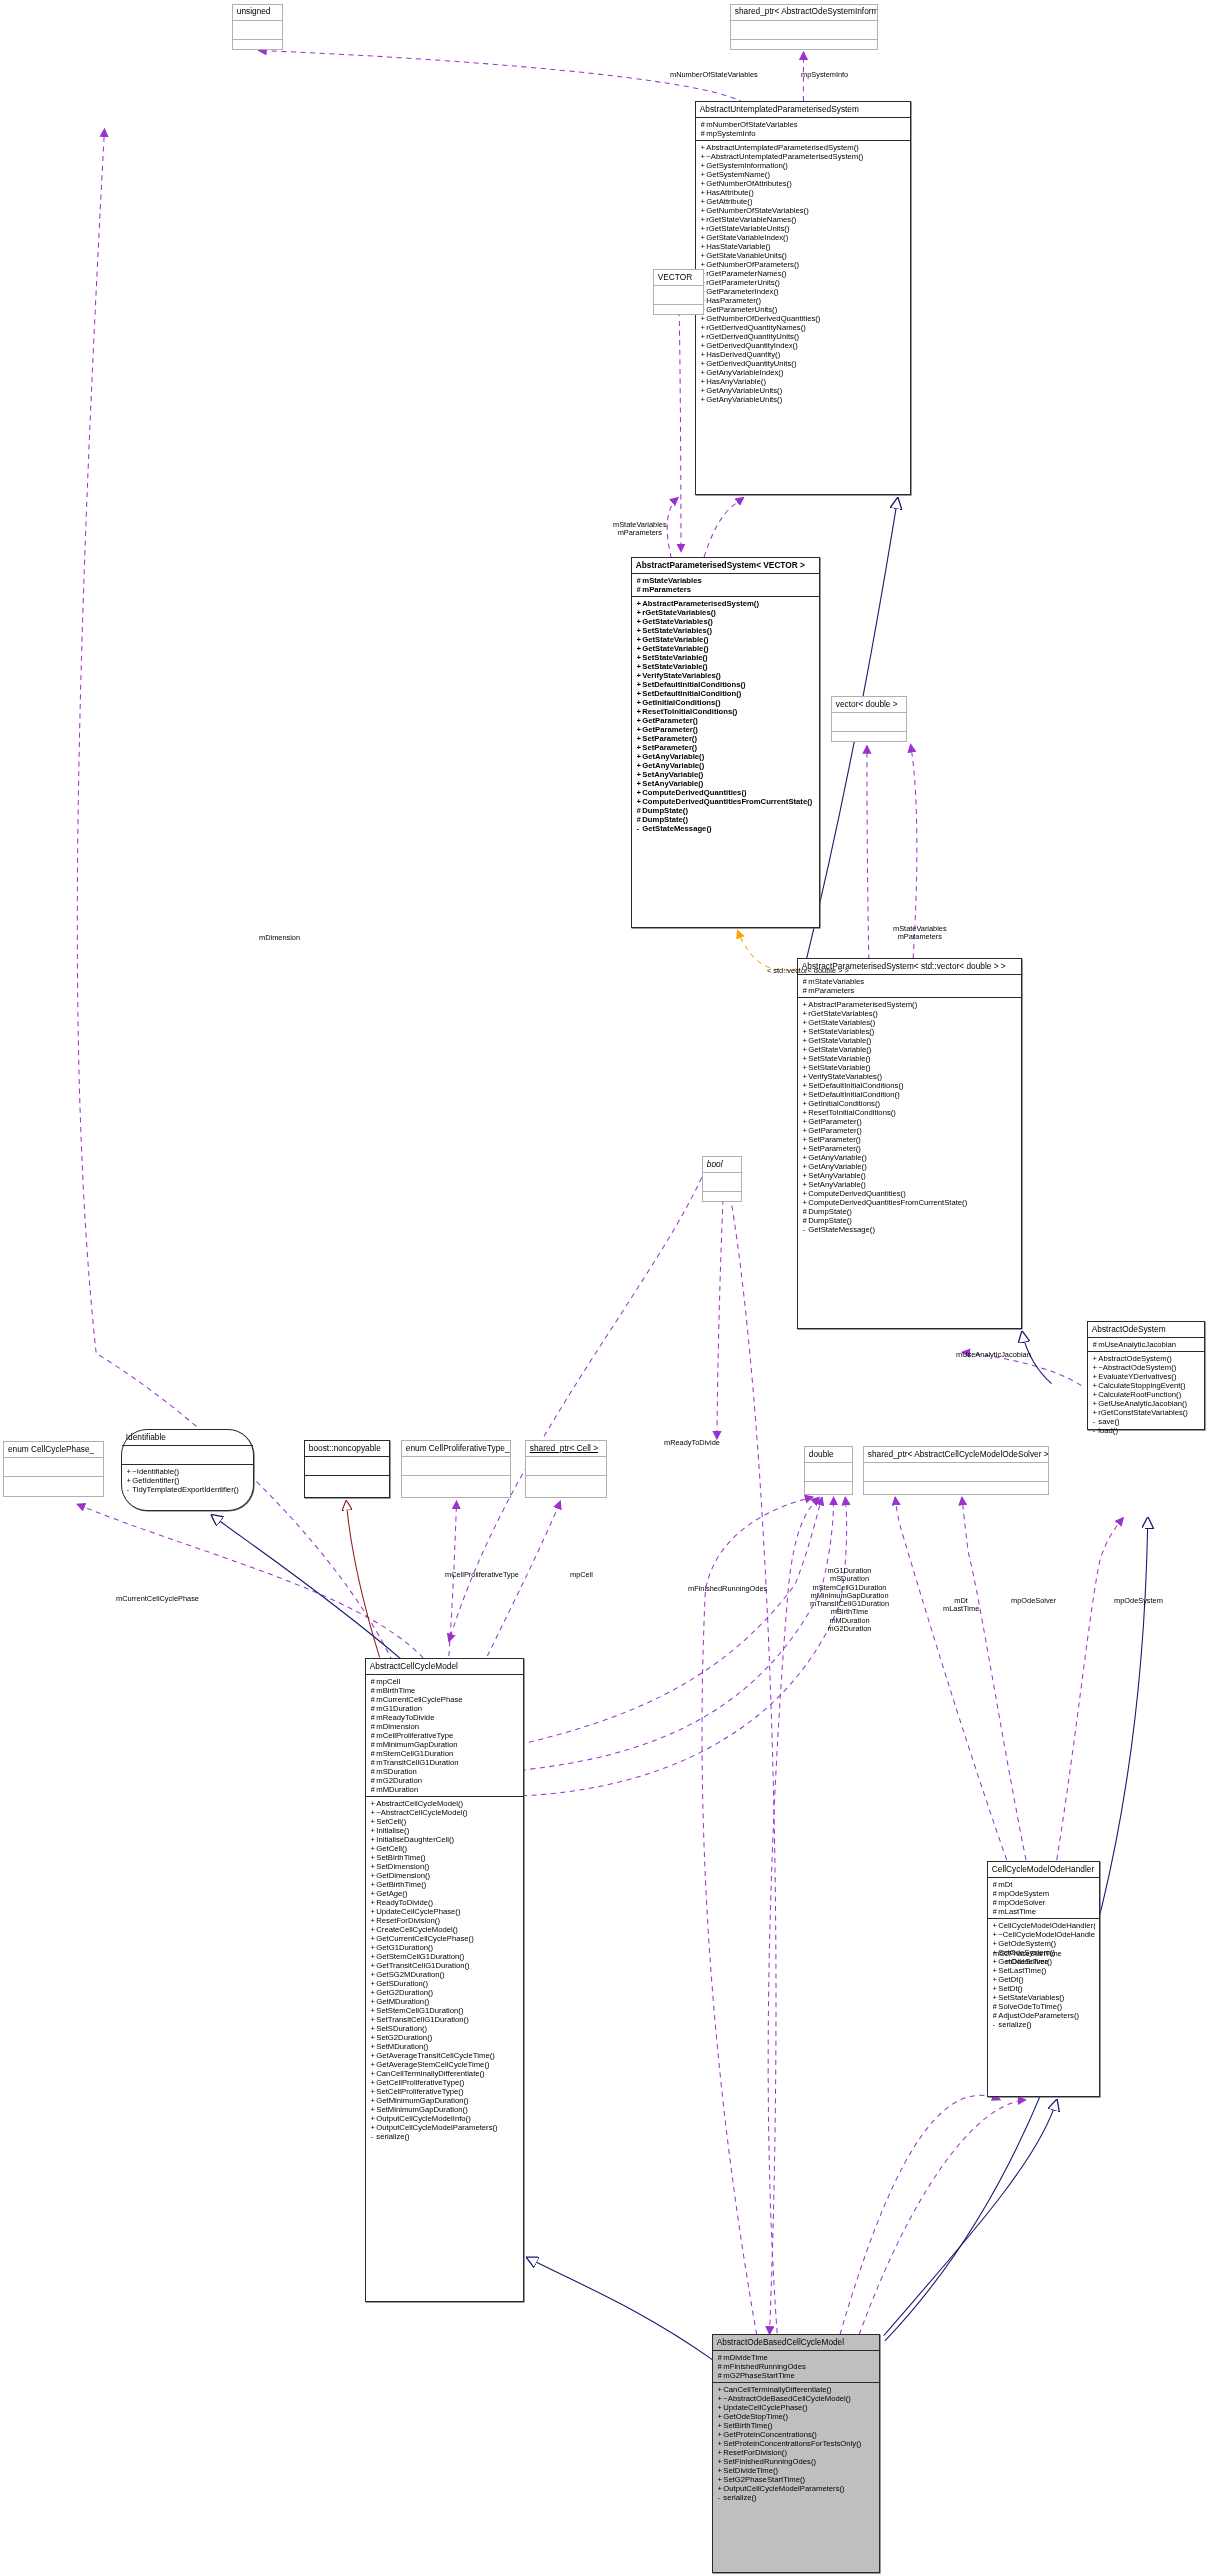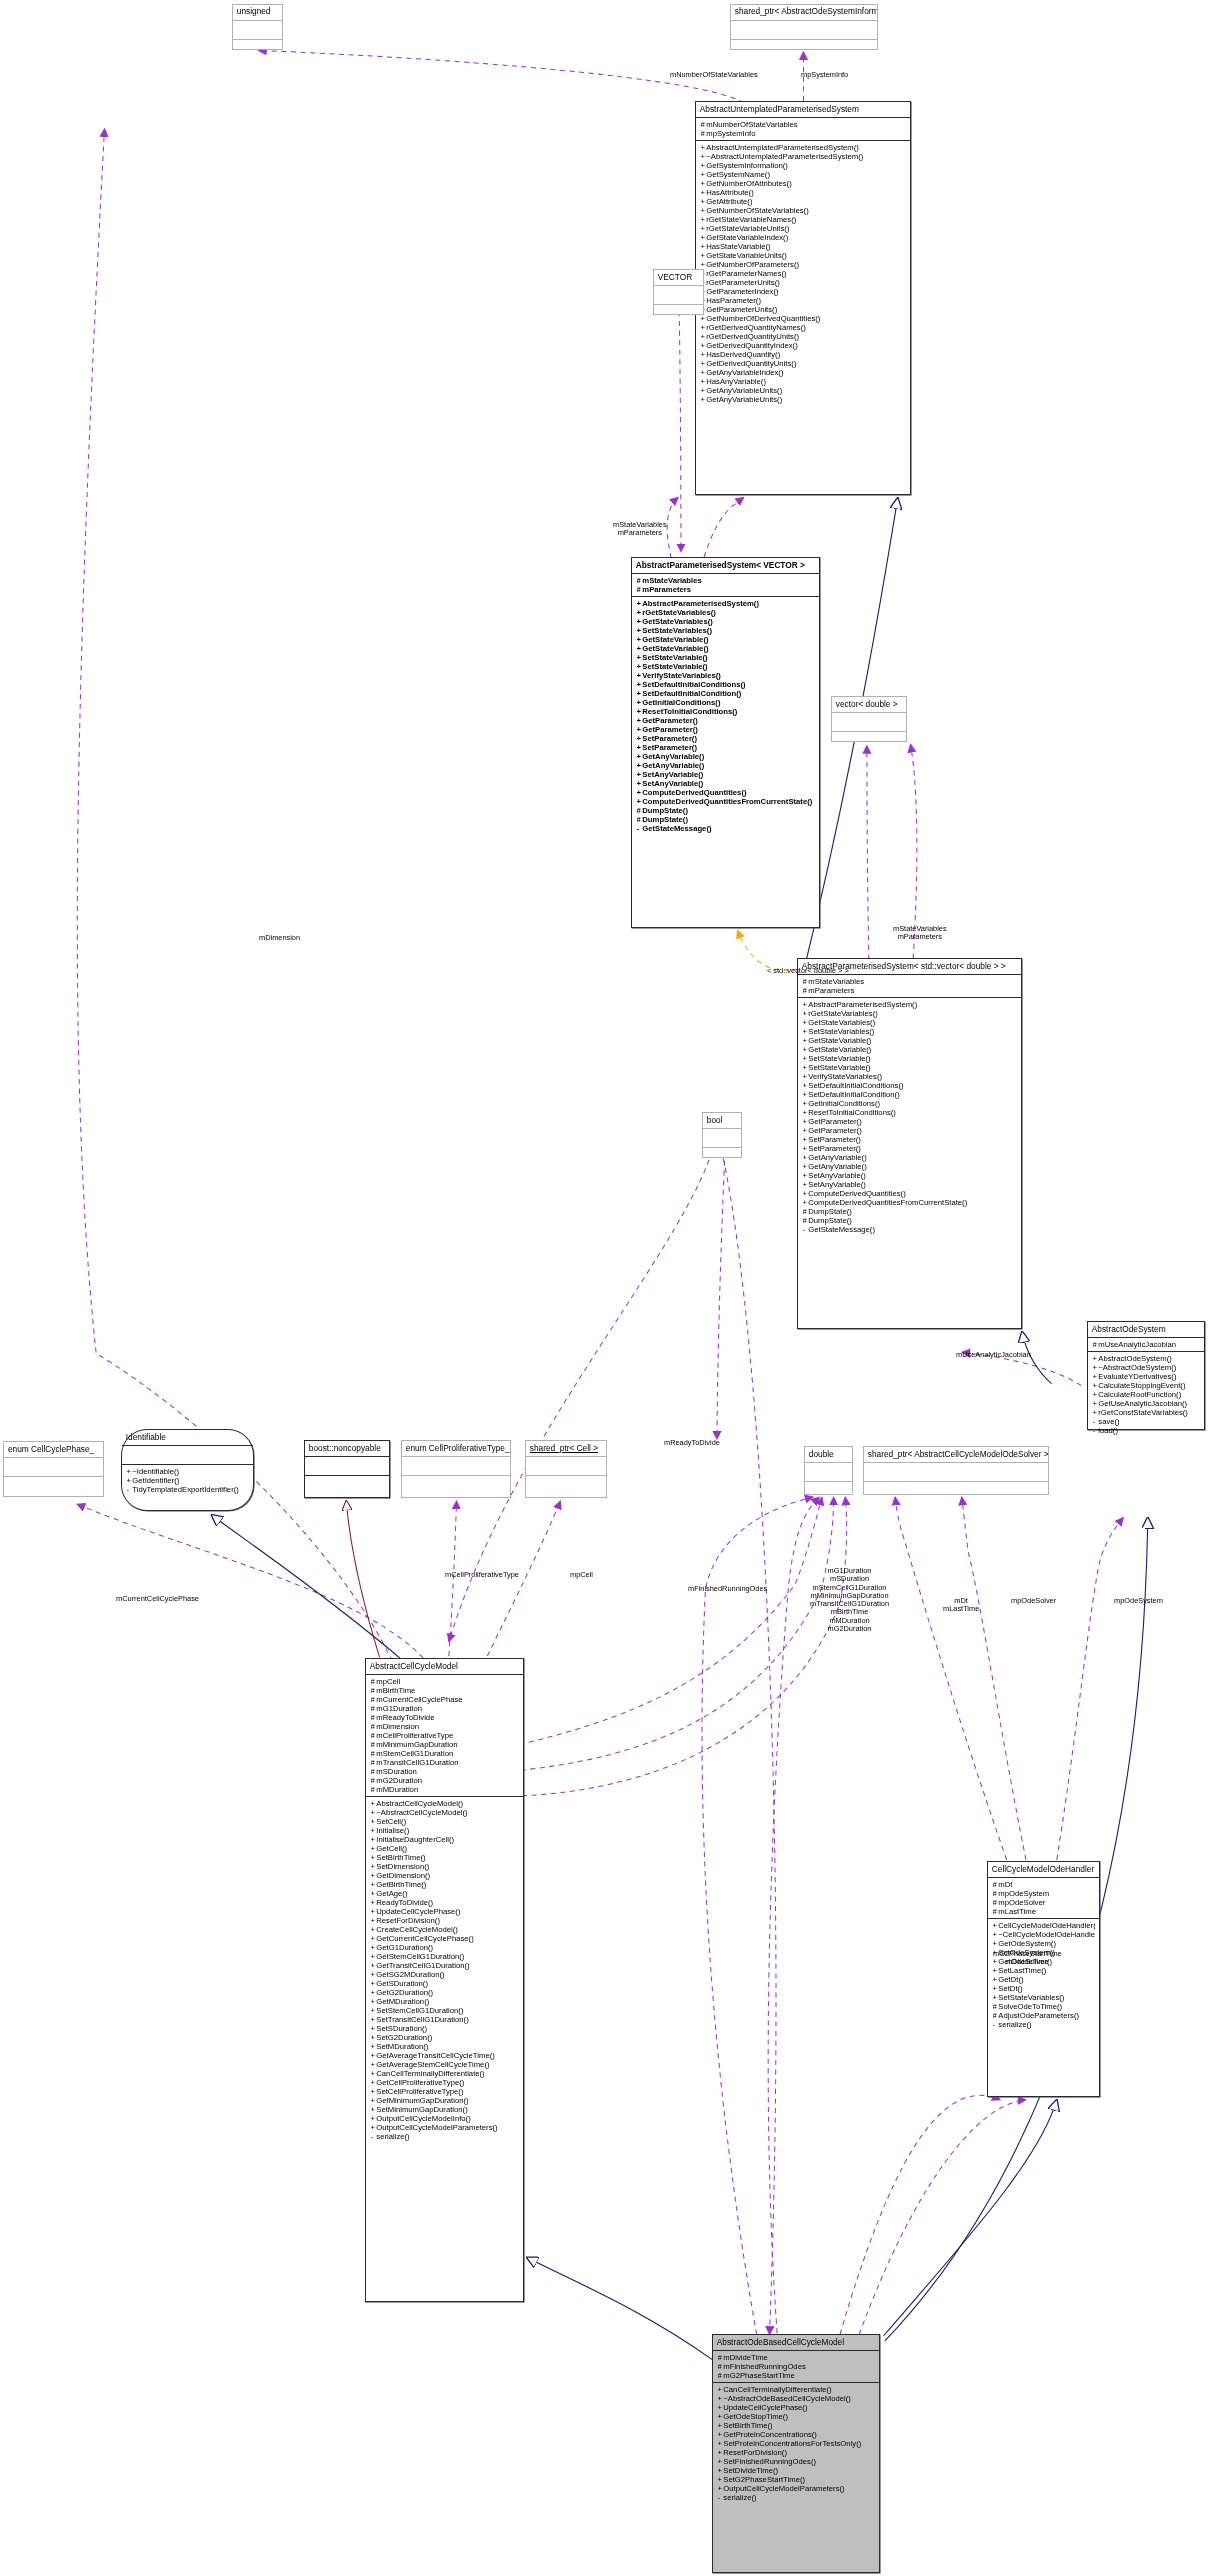--- a/index.html
+++ b/index.html
@@ -282,21 +282,21 @@
           <div class="row"><span class="vis">+</span><span>GetAnyVariable()</span></div>
           <div class="row"><span class="vis">+</span><span>SetAnyVariable()</span></div>
           <div class="row"><span class="vis">+</span><span>SetAnyVariable()</span></div>
           <div class="row"><span class="vis">+</span><span>ComputeDerivedQuantities()</span></div>
           <div class="row"><span class="vis">+</span><span>ComputeDerivedQuantitiesFromCurrentState()</span></div>
           <div class="row"><span class="vis">#</span><span>DumpState()</span></div>
           <div class="row"><span class="vis">#</span><span>DumpState()</span></div>
           <div class="row"><span class="vis">-</span><span>GetStateMessage()</span></div>
         </div>
       </div>
-      <div class="node thin" style="left: 702px; top: 1112px; width: 40px; height: 46px;">
+      <div class="node thin" style="left: 702px; top: 1156px; width: 40px; height: 46px; font-style: italic;">
         <div class="title">bool</div>
         <div class="sect attrs empty"></div>
         <div class="sect methods empty"></div>
       </div>
       <div class="node thick" style="left: 1087px; top: 1321px; width: 118px; height: 109px;">
         <div class="title">AbstractOdeSystem</div>
         <div class="sect attrs">
           <div class="row"><span class="vis">#</span><span>mUseAnalyticJacobian</span></div>
         </div>
         <div class="sect methods">

